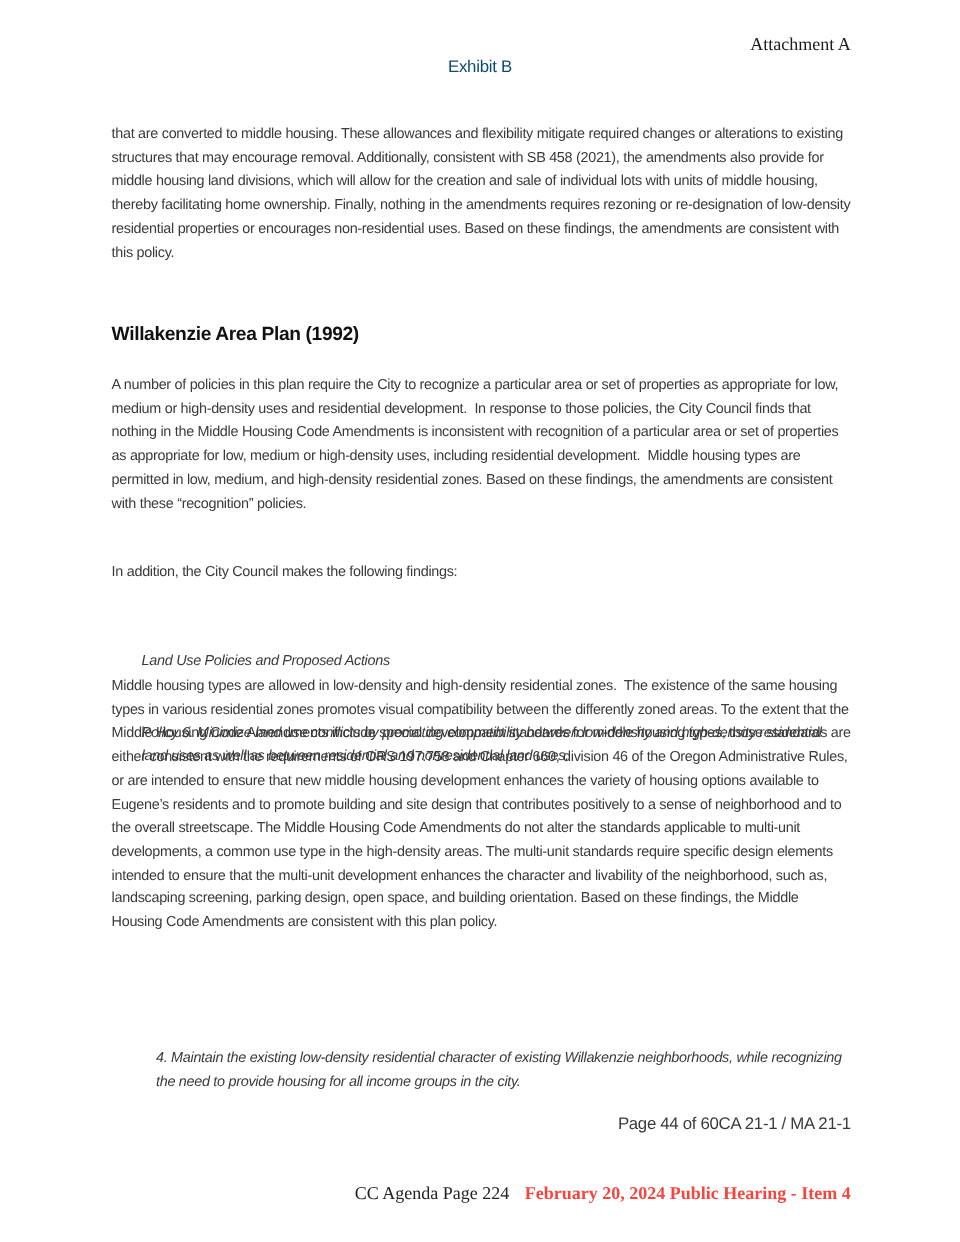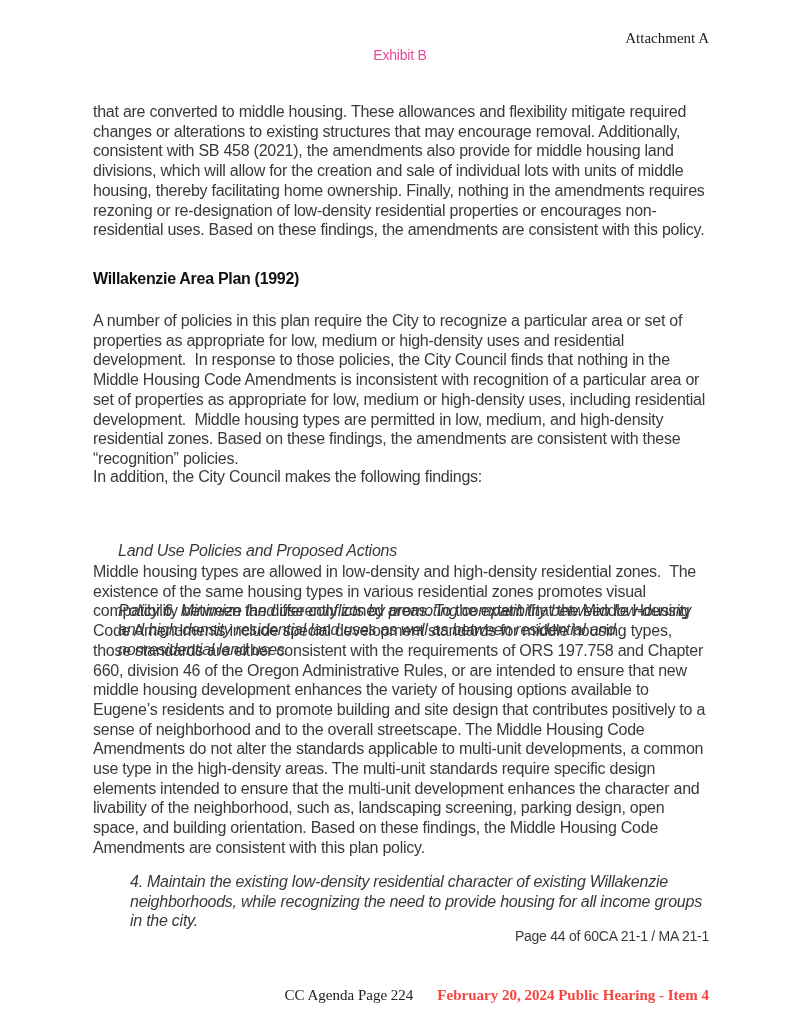--- a/index.html
+++ b/index.html
@@ -10,21 +10,21 @@
     height: 1014px;
     background: #ffffff;
     font-family: "Liberation Sans", "DejaVu Sans", sans-serif;
     color: #3a3a3a;
     overflow: hidden;
   }
   .abs { position: absolute; }
   .body-text {
     left: 93px;
     width: 616px;
-    font-size: 16px;
+    font-size: 12px;
     letter-spacing: -0.25px;
     line-height: 19.7px;
     color: #3a3a3a;
     white-space: pre-wrap;
     text-align: left;
   }
   .serif { font-family: "Liberation Serif", "DejaVu Serif", serif; }
   .attachment {
     top: 30px;
     left: 93px;
@@ -32,21 +32,21 @@
     text-align: right;
     font-size: 15px;
     color: #1c1c1c;
   }
   .exhibit {
     top: 47px;
     left: 0;
     width: 800px;
     text-align: center;
     font-size: 14px;
-    color: #ec4899;
+    color: #0c4a6e;
     letter-spacing: -0.2px;
   }
   .p1 { top: 102px; }
   .section-heading {
     top: 270px;
     left: 93px;
     width: 616px;
     font-size: 16px;
     font-weight: bold;
     letter-spacing: -0.3px;
@@ -80,21 +80,21 @@
     font-size: 14px;
     letter-spacing: -0.25px;
     color: #3a3a3a;
   }
   .bottom-row {
     top: 987px;
     left: 93px;
     width: 616px;
     display: flex;
     justify-content: flex-end;
-    gap: 24px;
+    gap: 13px;
     font-size: 15px;
   }
   .agenda-page { color: #222222; }
   .hearing-info { font-weight: 600; }
 </style>
 </head>
 <body>
 
 <div class="page">
 

